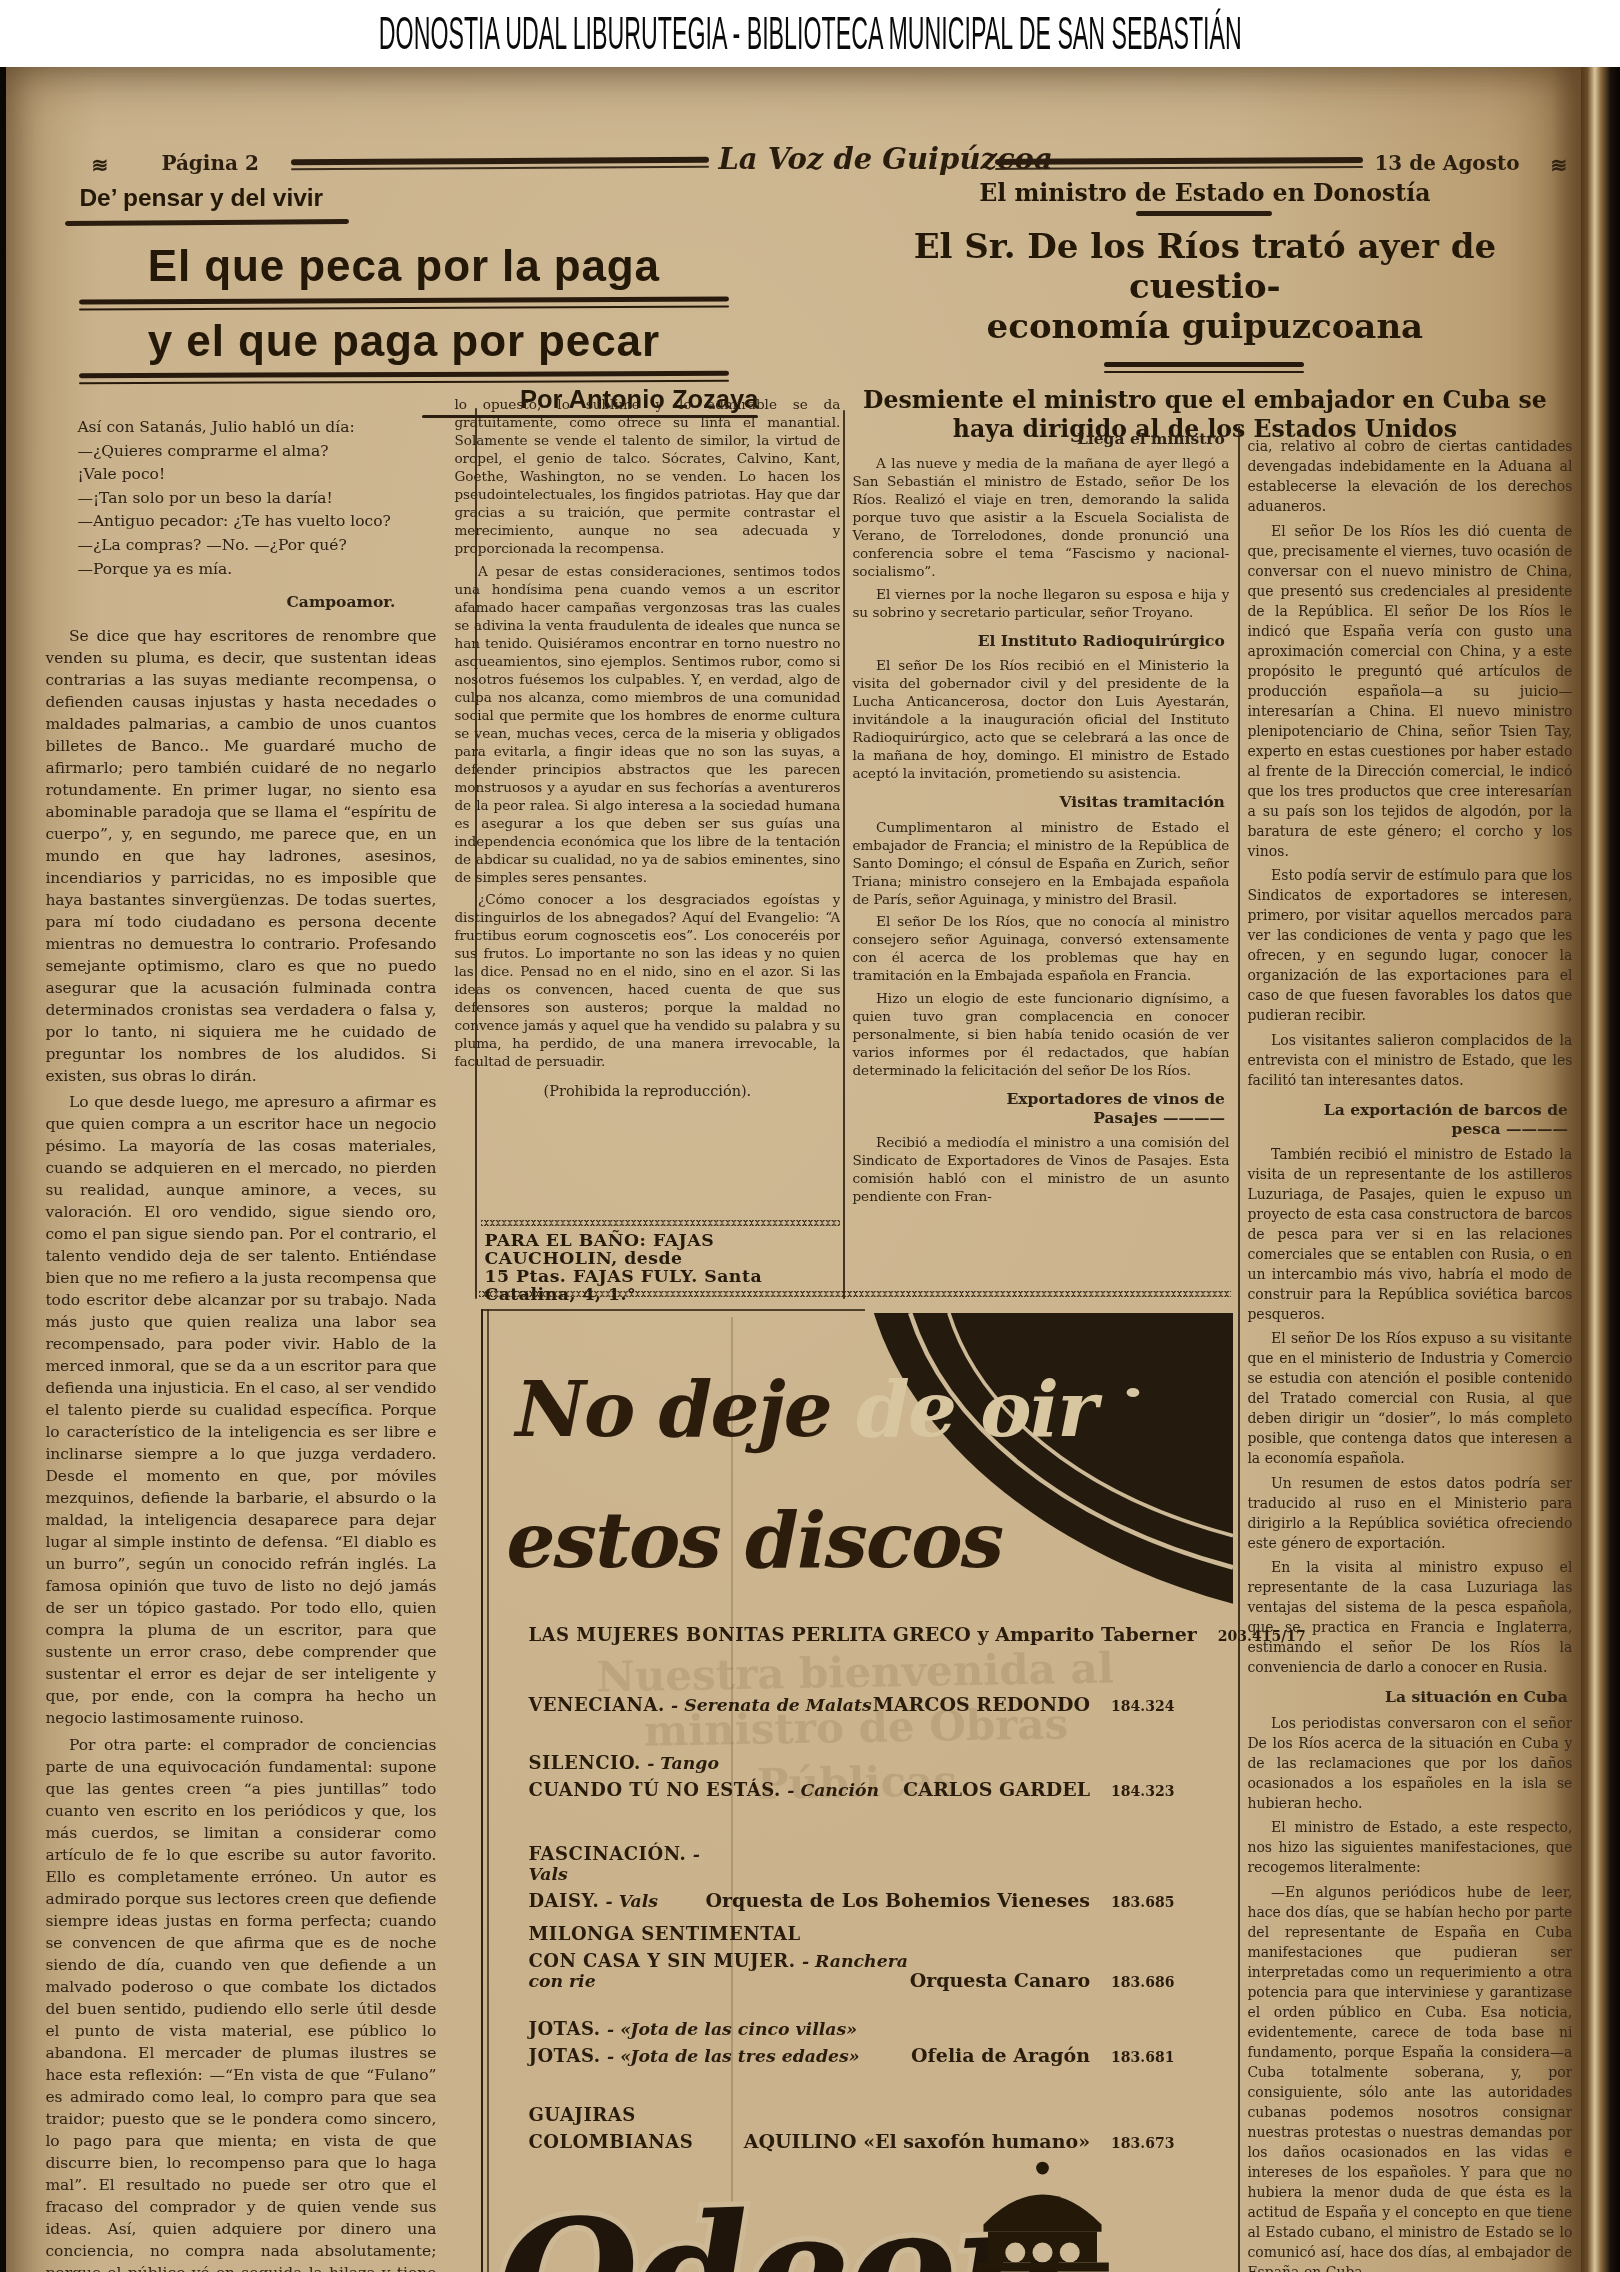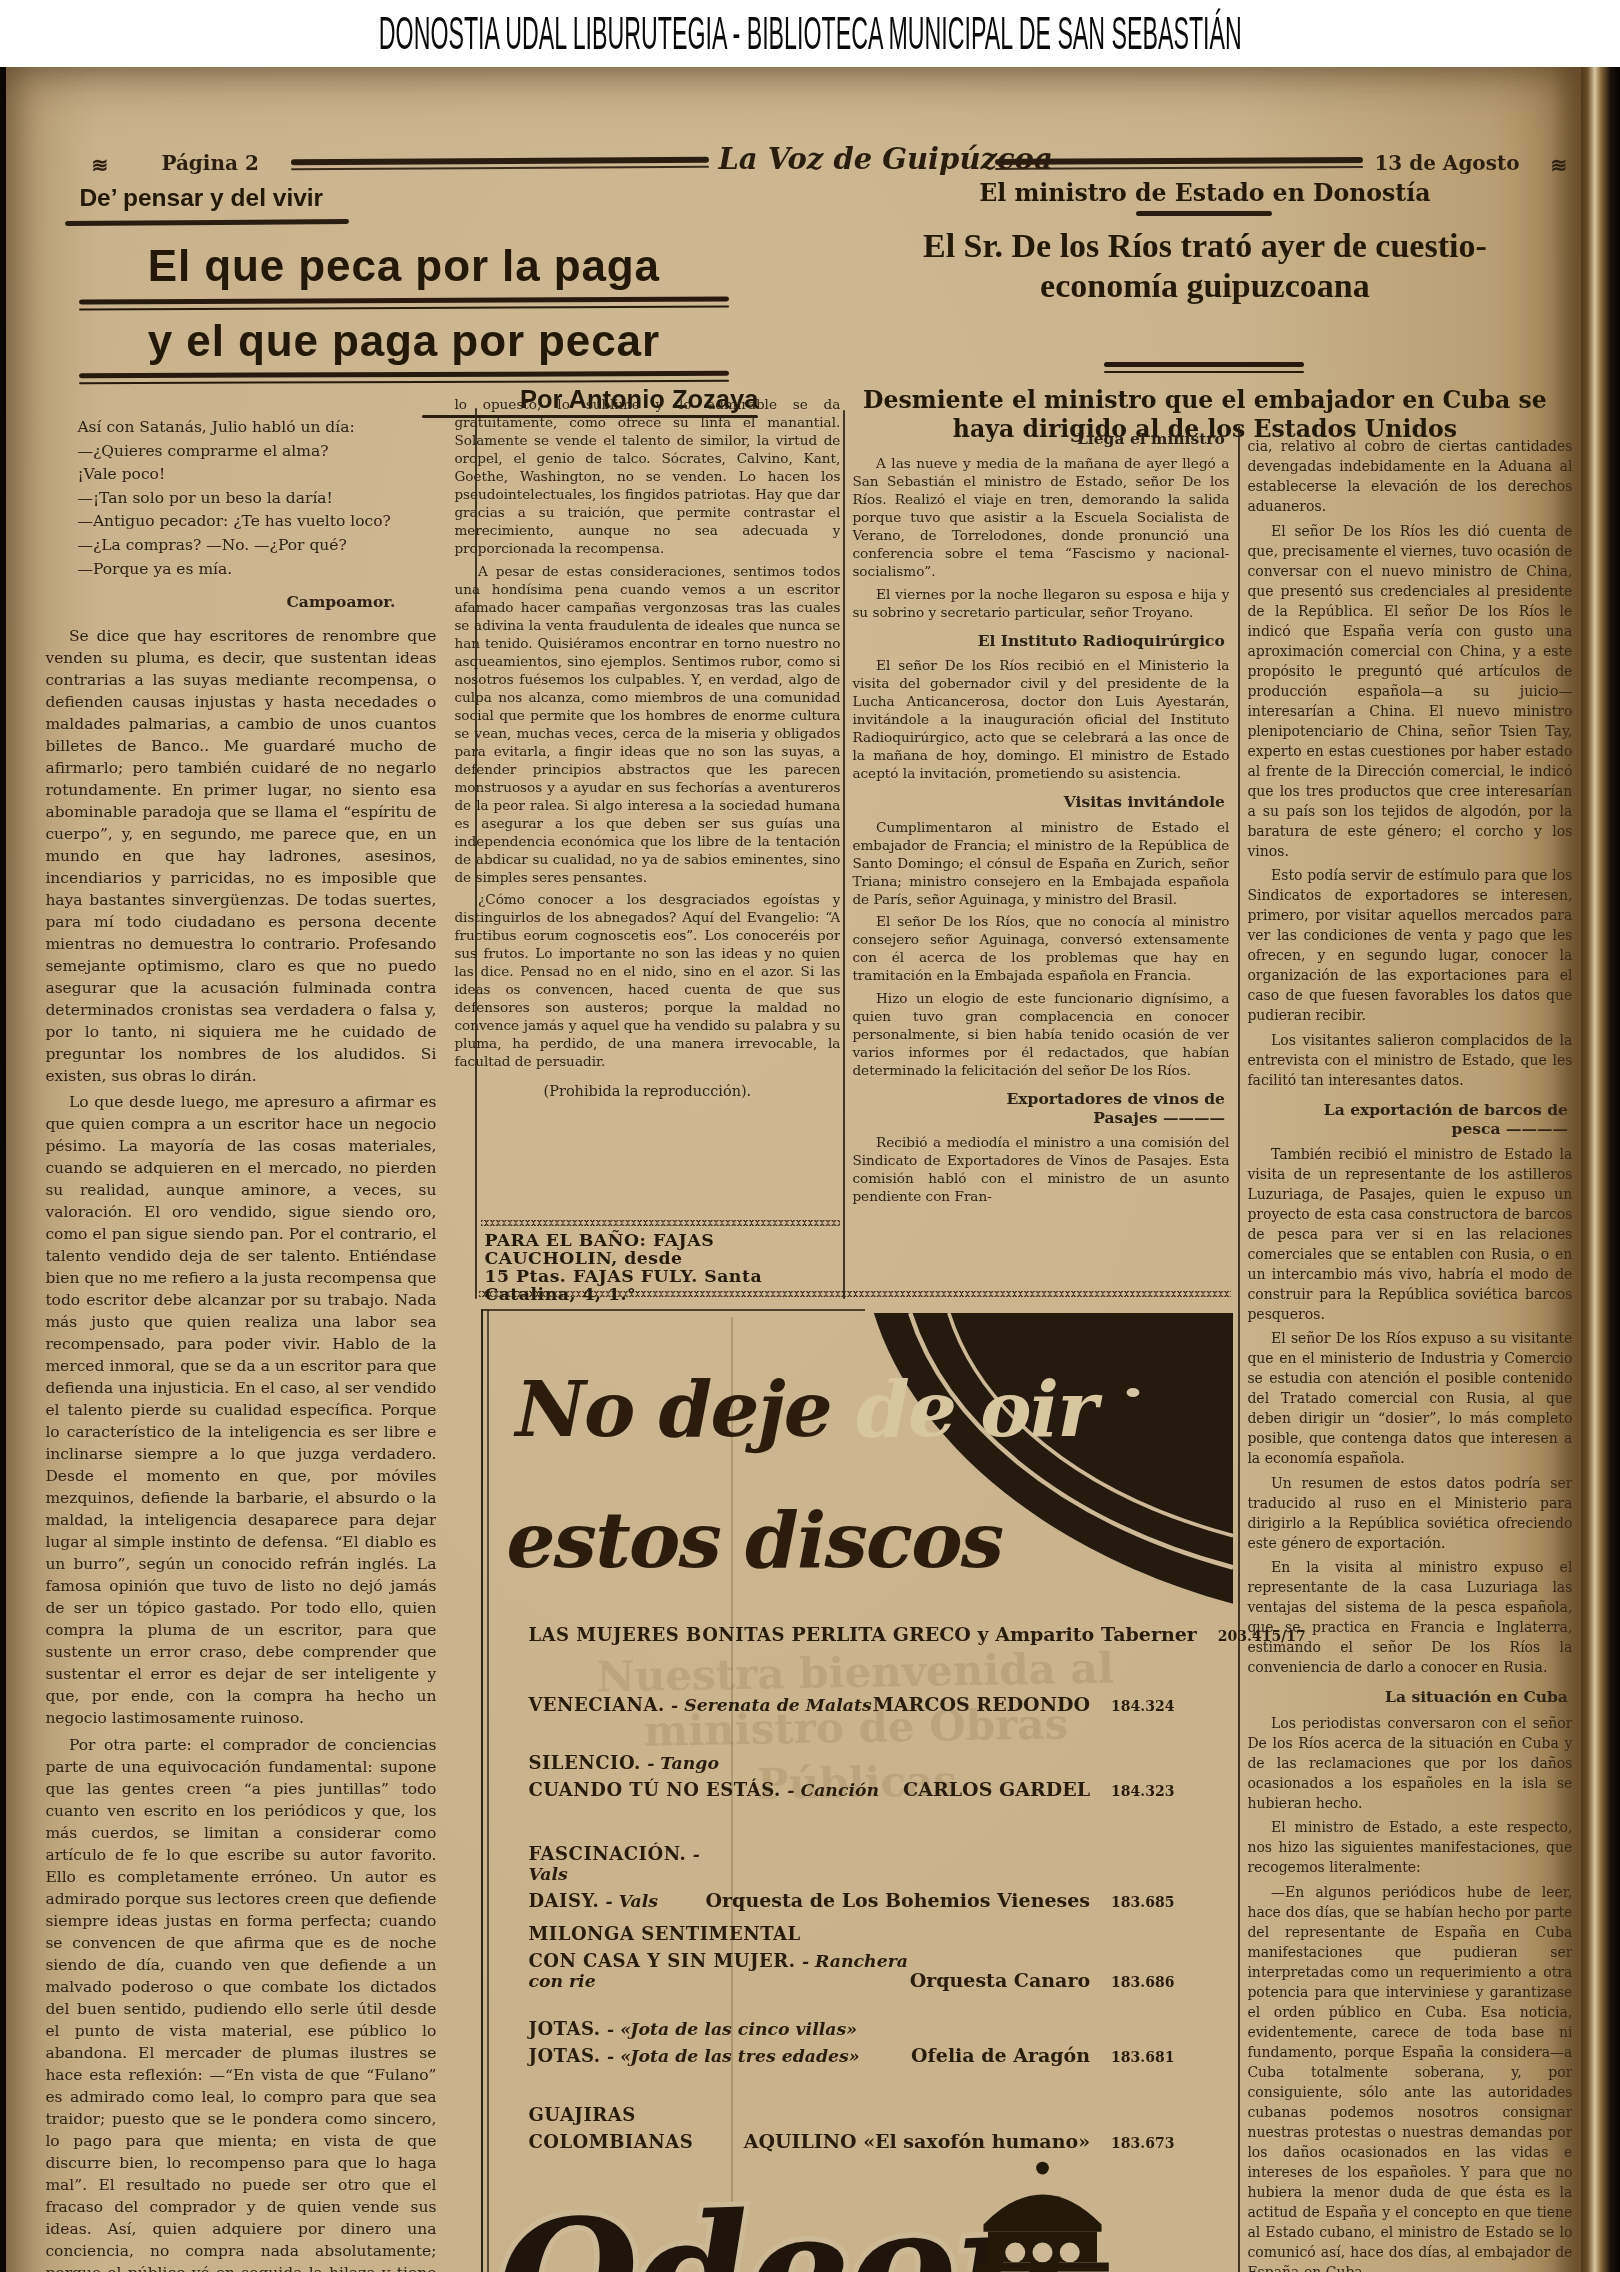--- a/index.html
+++ b/index.html
@@ -133,21 +133,21 @@
       <div class="abs headline-sans" style="left:68px;top:249px;width:659px;">y el que paga por pecar</div>
       <div class="abs dbl" style="left:73px;top:305px;width:650px;transform:rotate(-.2deg);">
           <div class="a"></div>
           <div class="b"></div>
         </div>
       <div class="abs byline" style="left:409px;top:318px;width:343px;">Por Antonio Zozaya</div>
       <div class="abs rulebar" style="left:416px;top:348px;width:336px;height:2.7px;"></div>
 
       <div class="abs kicker-right" style="left:844px;top:112px;width:709px;">El ministro de Estado en Donostía</div>
       <div class="abs rulebar" style="left:1130px;top:144px;width:136px;height:5px;"></div>
-      <div class="abs headline-serif" style="left:844px;top:159px;width:709px;font-family:Liberation Serif, serif;">
+      <div class="abs headline-serif" style="left:844px;top:159px;width:709px;">
         <div>El Sr. De los Ríos trató ayer de cuestio-</div>
         <div>economía guipuzcoana</div>
       </div>
       <div class="abs dbl" style="left:1098px;top:295px;width:200px;">
           <div class="a"></div>
           <div class="b"></div>
         </div>
       <div class="abs subhead-serif" style="left:844px;top:319px;width:709px;">
         <div>Desmiente el ministro que el embajador en Cuba se</div>
         <div>haya dirigido al de los Estados Unidos</div>
@@ -187,21 +187,21 @@
         <div>15 Ptas. FAJAS FULY. Santa Catalina, 4, 1.°</div>
       </div>
       <div class="zigzag" style="left:473px;top:1224px;width:752px;"></div>
 
       <div id="col3" class="bodycol" style="left:846px;top:362px;width:377px;height:866px;">
         <div class="subhead" style="margin-top:0;">Llega el ministro</div>
         <p>A las nueve y media de la mañana de ayer llegó a San Sebastián el ministro de Estado, señor De los Ríos. Realizó el viaje en tren, demorando la salida porque tuvo que asistir a la Escuela Socialista de Verano, de Torrelodones, donde pronunció una conferencia sobre el tema “Fascismo y nacional-socialismo”.</p>
         <p>El viernes por la noche llegaron su esposa e hija y su sobrino y secretario particular, señor Troyano.</p>
         <div class="subhead">El Instituto Radioquirúrgico</div>
         <p>El señor De los Ríos recibió en el Ministerio la visita del gobernador civil y del presidente de la Lucha Anticancerosa, doctor don Luis Ayestarán, invitándole a la inauguración oficial del Instituto Radioquirúrgico, acto que se celebrará a las once de la mañana de hoy, domingo. El ministro de Estado aceptó la invitación, prometiendo su asistencia.</p>
-        <div class="subhead">Visitas invitándole</div>
+        <div class="subhead">Visitas tramitación</div>
         <p>Cumplimentaron al ministro de Estado el embajador de Francia; el ministro de la República de Santo Domingo; el cónsul de España en Zurich, señor Triana; ministro consejero en la Embajada española de París, señor Aguinaga, y ministro del Brasil.</p>
         <p>El señor De los Ríos, que no conocía al ministro consejero señor Aguinaga, conversó extensamente con él acerca de los problemas que hay en tramitación en la Embajada española en Francia.</p>
         <p>Hizo un elogio de este funcionario dignísimo, a quien tuvo gran complacencia en conocer personalmente, si bien había tenido ocasión de ver varios informes por él redactados, que habían determinado la felicitación del señor De los Ríos.</p>
         <div class="subhead">Exportadores de vinos de Pasajes ————</div>
         <p>Recibió a mediodía el ministro a una comisión del Sindicato de Exportadores de Vinos de Pasajes. Esta comisión habló con el ministro de un asunto pendiente con Fran-</p>
       </div>
 
       <div id="col4" class="bodycol" style="left:1241px;top:369px;width:325px;height:1977px;">
         <p class="noindent">cia, relativo al cobro de ciertas cantidades devengadas indebidamente en la Aduana al establecerse la elevación de los derechos aduaneros.</p>
         <p>El señor De los Ríos les dió cuenta de que, precisamente el viernes, tuvo ocasión de conversar con el nuevo ministro de China, que presentó sus credenciales al presidente de la República. El señor De los Ríos le indicó que España vería con gusto una aproximación comercial con China, y a este propósito le preguntó qué artículos de producción española—a su juicio—interesarían a China. El nuevo ministro plenipotenciario de China, señor Tsien Tay, experto en estas cuestiones por haber estado al frente de la Dirección comercial, le indicó que los tres productos que cree interesarían a su país son los tejidos de algodón, por la baratura de este género; el corcho y los vinos.</p>

